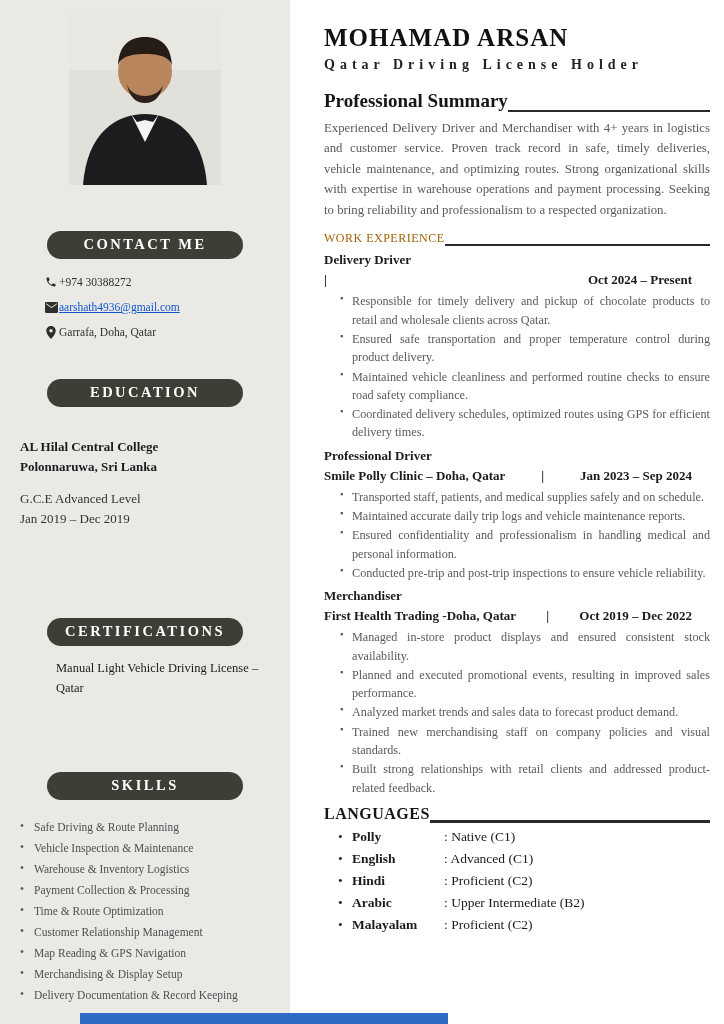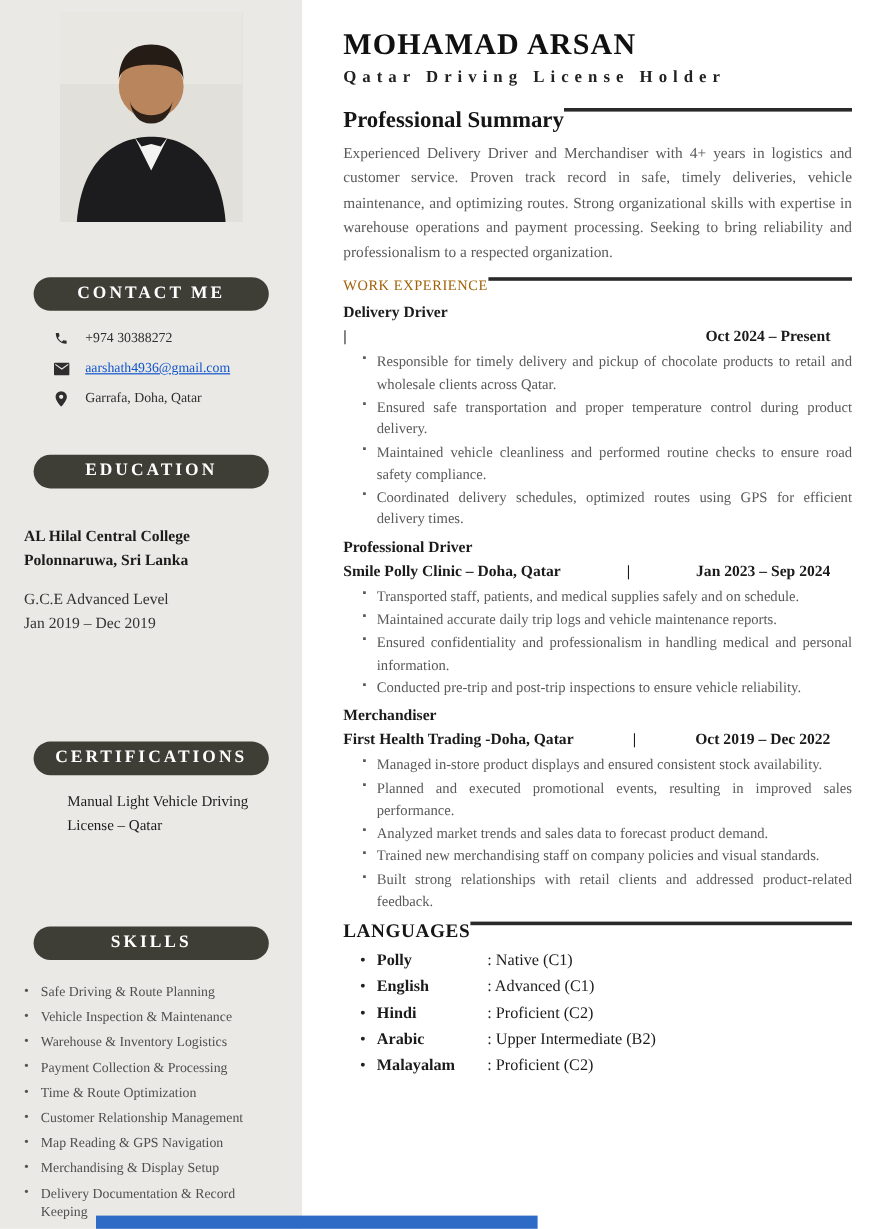--- a/index.html
+++ b/index.html
@@ -4,55 +4,55 @@
 <style>
   * { margin:0; padding:0; box-sizing:border-box; }
   html,body { width:724px; height:1024px; }
   body {
     font-family:"Liberation Serif","DejaVu Serif",serif;
     background:#ffffff; position:relative; overflow:hidden;
   }
   .page { display:flex; width:724px; height:1024px; position:relative; }
 
   
-  .sidebar { width:252px; flex-shrink:0; background:var(--sidebar-bg,#eae9e5); padding-top:10px; }
+  .sidebar { width:290px; flex-shrink:0; background:var(--sidebar-bg,#eae9e5); padding-top:10px; }
   .photo { width:152px; height:175px; margin:0 auto; background:#dcdad5; overflow:hidden; }
   .photo svg { display:block; }
   .pill {
     width:196px; margin:0 auto; background:var(--pill-bg,#3f3e36); color:#fff;
     text-align:center; border-radius:16px; padding:5px 0 6px;
     font-weight:bold; font-size:14.5px; letter-spacing:2.5px;
   }
   .pill-contact { margin-top:46px; }
   .pill-education { margin-top:40px; }
   .pill-cert { margin-top:88px; }
   .pill-skills { margin-top:74px; }
 
   .contact-list { padding:16px 18px 0 44px; display:flex; flex-direction:column; gap:11px; font-size:11.5px; color:#2e2e2e; }
-  .contact-row { display:flex; align-items:center; gap:13px; }
+  .contact-row { display:flex; align-items:center; gap:1px; }
   .cicon { width:14px; height:14px; display:inline-flex; align-items:center; justify-content:center; flex-shrink:0; }
   .cicon svg { display:block; }
   .email { color:var(--link-blue,#1155cc); text-decoration:underline; cursor:pointer; }
 
   .edu-block { padding:30px 24px 0 20px; font-size:13px; color:#1c1c1c; line-height:1.55; }
   .edu-school { font-weight:bold; }
   .edu-qual { margin-top:12px; color:#333; }
 
   .cert-block { padding:12px 26px 0 56px; font-size:12.5px; color:#1c1c1c; line-height:1.6; }
 
   .skills-list { list-style:none; padding:20px 18px 0 20px; font-size:11.5px; color:#4f4f4f; }
   .skills-list li { position:relative; padding-left:14px; margin-bottom:5.5px; line-height:1.35; }
   .skills-list li::before { content:"•"; position:absolute; left:0; top:-1px; color:#555; }
 
   
   .main { flex:1; padding:24px 14px 0 34px; background:#fff; }
   .name { font-size:25px; font-weight:bold; letter-spacing:1px; color:#111; }
   .subtitle { margin-top:5px; font-size:14px; font-weight:bold; letter-spacing:5px; color:#222; }
 
-  .sec-head { display:flex; align-items:flex-start; }
+  .sec-head { display:flex; align-items:flex-end; }
   .sec-head .rule { flex:1; height:2.5px; background:#2a2a2a; }
   .summary-head { margin-top:17px; }
   .summary-head .title { font-size:19px; font-weight:bold; color:#161616; }
   .we-head { margin-top:11px; }
   .we-head .title { font-size:12px; font-weight:normal; letter-spacing:0.5px; color:#a16207; }
   .lang-head { margin-top:8px; }
   .lang-head .title { font-size:16px; font-weight:bold; letter-spacing:0.5px; color:#161616; }
 
   .summary-text { margin-top:6px; font-size:12.8px; line-height:1.6; text-align:justify; color:var(--body-text,#5a5a5a); }
 

